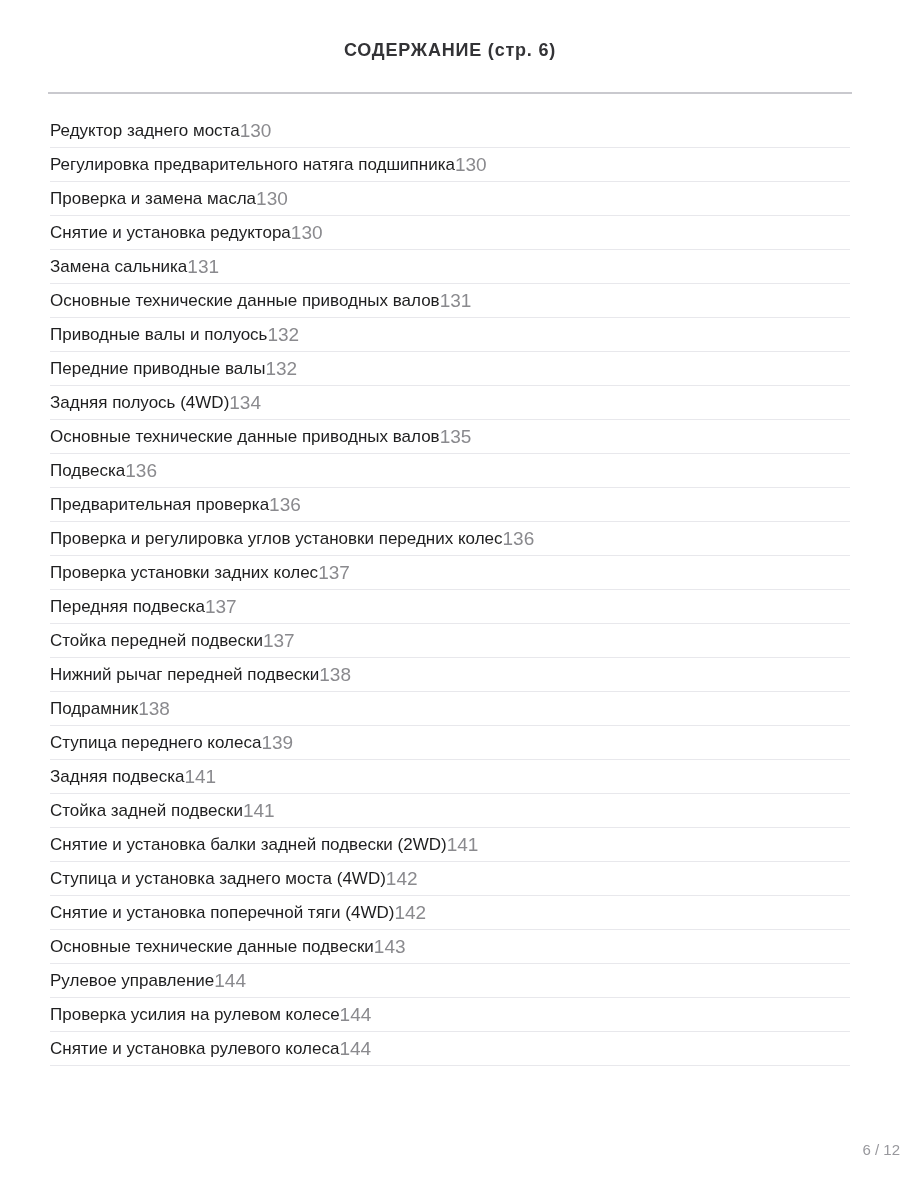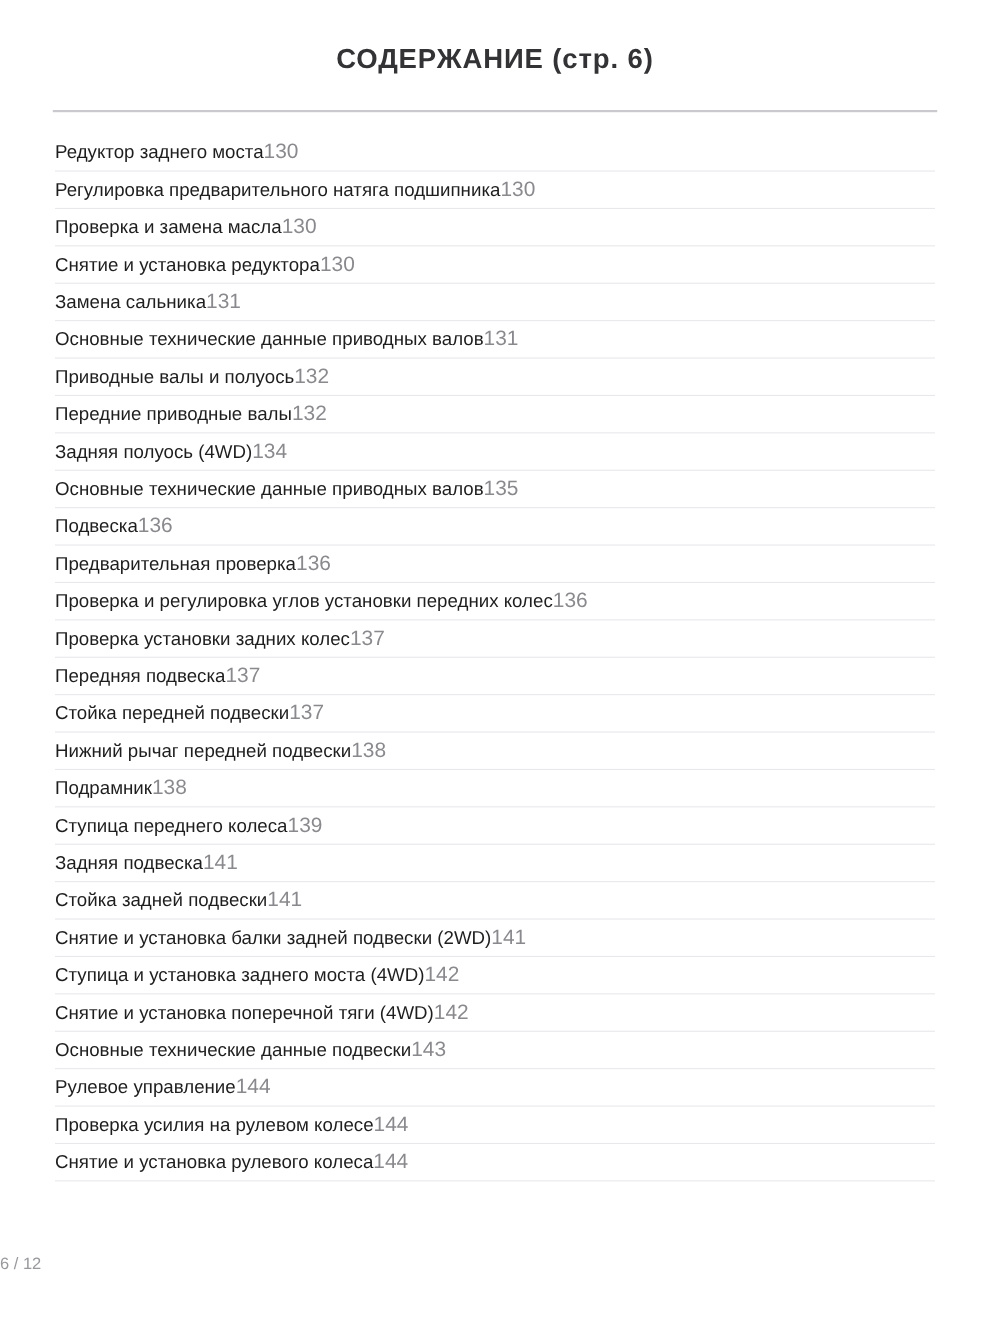--- a/index.html
+++ b/index.html
@@ -7,21 +7,21 @@
   body {
     width: 900px; height: 1200px;
     font-family: "Liberation Sans", "DejaVu Sans", sans-serif;
     position: relative;
     overflow: hidden;
   }
   .page { width: 900px; height: 1200px; position: relative; }
   .title {
     padding-top: 40px;
     text-align: center;
-    font-size: 25px;
+    font-size: 18px;
     font-weight: 700;
     letter-spacing: 0.8px;
     color: #333336;
   }
   .rule {
     margin: 31px 48px 0 48px;
     border-top: 2px solid #c9c9ce;
   }
   .toc {
     margin: 20px 50px 0 50px;
@@ -41,21 +41,21 @@
   .row .num {
     font-size: 19px;
     color: #8a8a8e;
     padding-right: 12px;
     white-space: nowrap;
   }
   .footer {
     position: absolute;
     left: 0; right: 0;
     top: 1141px;
-    text-align: left;
+    text-align: right;
     font-size: 15px;
     color: #98989d;
   }
 </style>
 </head>
 <body>
 
 <div class="page">
   <h1 class="title">СОДЕРЖАНИЕ (стр. 6)</h1>
   <div class="rule"></div>

